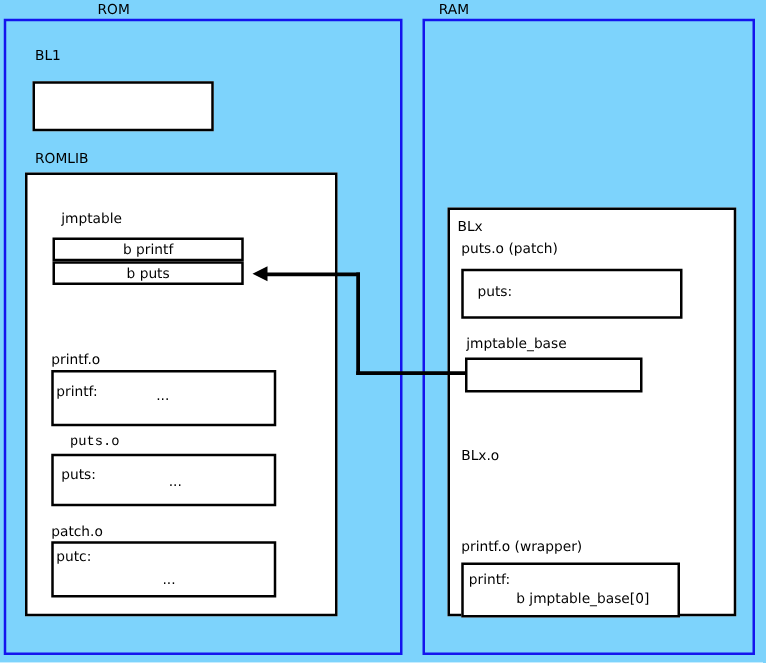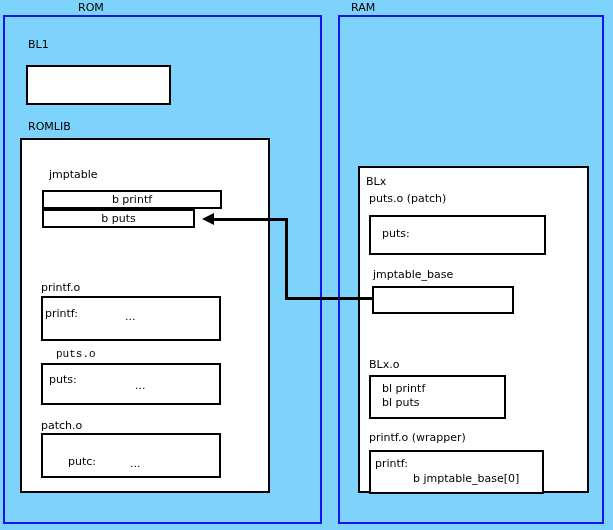--- a/index.html
+++ b/index.html
@@ -75,66 +75,62 @@
 
   <div class="lbl" style="left:28px; top:38px;">BL1</div>
   <div class="box" style="left:26px; top:65px; width:145px; height:40px;">
     <span class="boxtext" style="left:6px; top:4px;"></span>
   </div>
 
   <div class="lbl" style="left:28px; top:120px;">ROMLIB</div>
   <div class="box" style="left:20px; top:138px; width:250px; height:355px;"></div>
 
   <div class="lbl" style="left:49px; top:168px;">jmptable</div>
-  <div class="jmprow" style="left:42px; top:190px; width:180px; height:19px;">
+  <div class="jmprow" style="left:42px; top:190px; width:153px; height:19px;">
     <span>b printf</span>
   </div>
   <div class="jmprow" style="left:42px; top:209px; width:153px; height:19px;">
     <span>b puts</span>
   </div>
 
   <div class="lbl" style="left:41px; top:281px;">printf.o</div>
   <div class="box" style="left:41px; top:296px; width:180px; height:45px;">
     <span class="boxtext" style="left:2px; top:9px;">printf:</span>
     <span class="boxtext" style="left:82px; top:12px;">...</span>
   </div>
 
   <div class="lbl" style="left:56px; top:348px;font-family:Liberation Mono, monospace;">puts.o</div>
   <div class="box" style="left:41px; top:363px; width:180px; height:42px;">
     <span class="boxtext" style="left:6px; top:8px;">puts:</span>
     <span class="boxtext" style="left:92px; top:14px;">...</span>
   </div>
 
   <div class="lbl" style="left:41px; top:419px;">patch.o</div>
   <div class="box" style="left:41px; top:433px; width:180px; height:45px;">
-    <span class="boxtext" style="left:2px; top:20px;margin-left:23px;">putc:</span>
+    <span class="boxtext" style="left:2px; top:4px;">putc:</span>
     <span class="boxtext" style="left:87px; top:22px;">...</span>
   </div>
 
   <div class="lbl" style="left:351px; top:1px;">RAM</div>
   <div class="region" style="left:338px; top:15px; width:266px; height:509px;"></div>
 
   <div class="box" style="left:358px; top:166px; width:231px; height:327px;"></div>
   <div class="lbl" style="left:366px; top:175px;">BLx</div>
 
   <div class="lbl" style="left:369px; top:192px;">puts.o (patch)</div>
   <div class="box" style="left:369px; top:215px; width:177px; height:40px;">
     <span class="boxtext" style="left:11px; top:10px;">puts:</span>
   </div>
 
   <div class="lbl" style="left:373px; top:268px;">jmptable_base</div>
   <div class="box" style="left:372px; top:286px; width:142px; height:28px;">
     <span class="boxtext" style="left:6px; top:5px;"></span>
   </div>
 
   <div class="lbl" style="left:369px; top:358px;">BLx.o</div>
-  <div class="box" style="left:369px; top:375px; width:137px; height:44px;">
-    <span class="boxtext" style="left:11px; top:5px;">bl printf</span>
-    <span class="boxtext" style="left:11px; top:19px;">bl puts</span>
-  </div>
 
   <div class="lbl" style="left:369px; top:431px;text-align:right;">printf.o (wrapper)</div>
   <div class="box" style="left:369px; top:450px; width:175px; height:44px;">
     <span class="boxtext" style="left:4px; top:5px;">printf:</span>
     <span class="boxtext" style="left:42px; top:20px;">b jmptable_base[0]</span>
   </div>
 
   <div class="conn" style="left:285px; top:297px; width:87px; height:3px;"></div>
   <div class="conn" style="left:285px; top:218px; width:3px; height:82px;"></div>
   <div class="conn" style="left:212px; top:218px; width:76px; height:3px;"></div>

